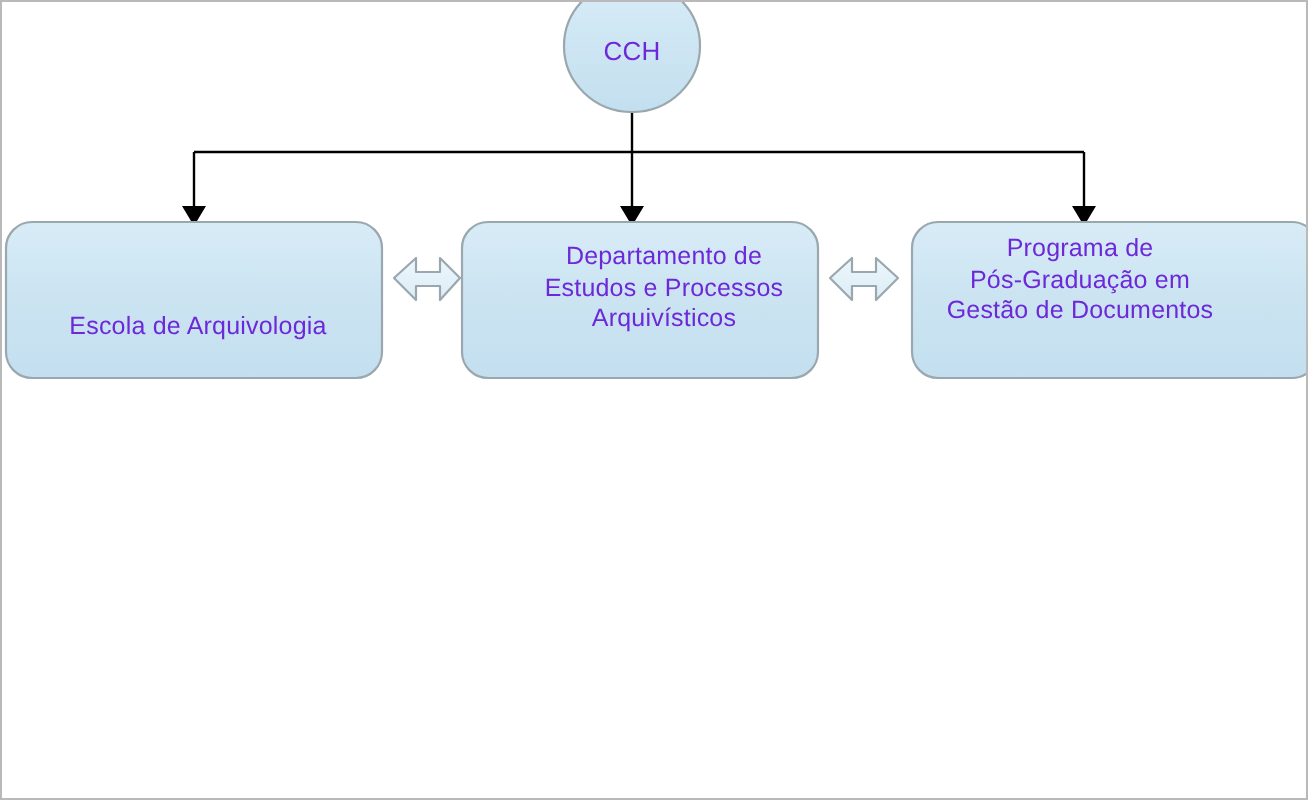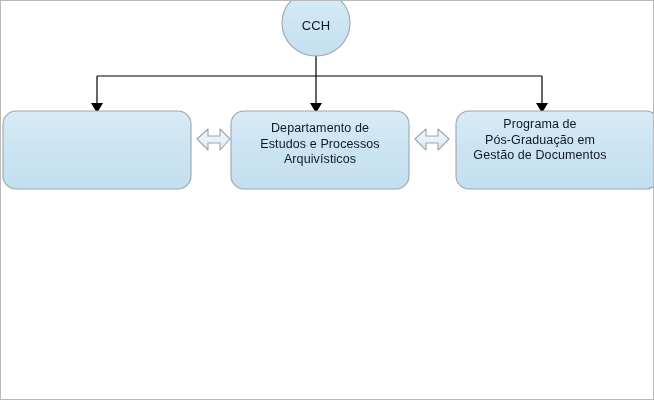--- a/index.html
+++ b/index.html
@@ -2,26 +2,26 @@
 <html><head>
 <meta charset="utf-8">
 <style>
   html,body{margin:0;padding:0;background:#fff;}
   body{width:654px;height:400px;overflow:hidden;
        font-family:"Liberation Sans","DejaVu Sans",sans-serif;}
   #canvas{position:relative;width:652px;height:398px;border:1px solid #b9b9b9;
           background:#ffffff;overflow:hidden;}
   svg.layer{position:absolute;left:0;top:0;width:652px;height:398px;overflow:visible;}
 
-  .nodetext{position:absolute;text-align:center;color:#0f172a;
+  .nodetext{position:absolute;text-align:center;color:#6d28d9;
             font-size:12.5px;line-height:15.5px;white-space:pre-line;
             letter-spacing:.1px;}
   #root-label{left:282px;top:17px;width:66px;font-size:13px;}
   #b1-label{left:6px;top:155px;width:184px;}
-  #b2-label{left:230px;top:120px;width:178px;}
+  #b2-label{left:242px;top:120px;width:178px;}
   #b3-label{left:455px;top:116px;width:168px;}
 </style>
 </head>
 <body>
 
 <div id="canvas">
 
   <svg class="layer">
     <defs>
       <linearGradient id="nodeGrad" x1="0" y1="0" x2="0" y2="1">
@@ -69,20 +69,21 @@
                L219,149 L219,142 L207,142 L207,149 z" fill="url(#arrGrad)" stroke="#9aa7ae" stroke-width="1.1" stroke-linejoin="round"></path>
     </g>
     <g>
       <path d="M414,138 L425,128 L425,135 L437,135 L437,128 L448,138
                L437,149 L437,142 L425,142 L425,149 z" fill="url(#arrGrad)" stroke="#9aa7ae" stroke-width="1.1" stroke-linejoin="round"></path>
     </g>
   </svg>
 
   <div class="nodetext" id="root-label">CCH</div>
 
+  <div class="nodetext" id="b1-label">Escola de Arquivologia</div>
 
   <div class="nodetext" id="b2-label">Departamento de
 Estudos e Processos
 Arquivísticos</div>
 
   <div class="nodetext" id="b3-label">Programa de
 Pós-Graduação em
 Gestão de Documentos</div>
 
 </div>

